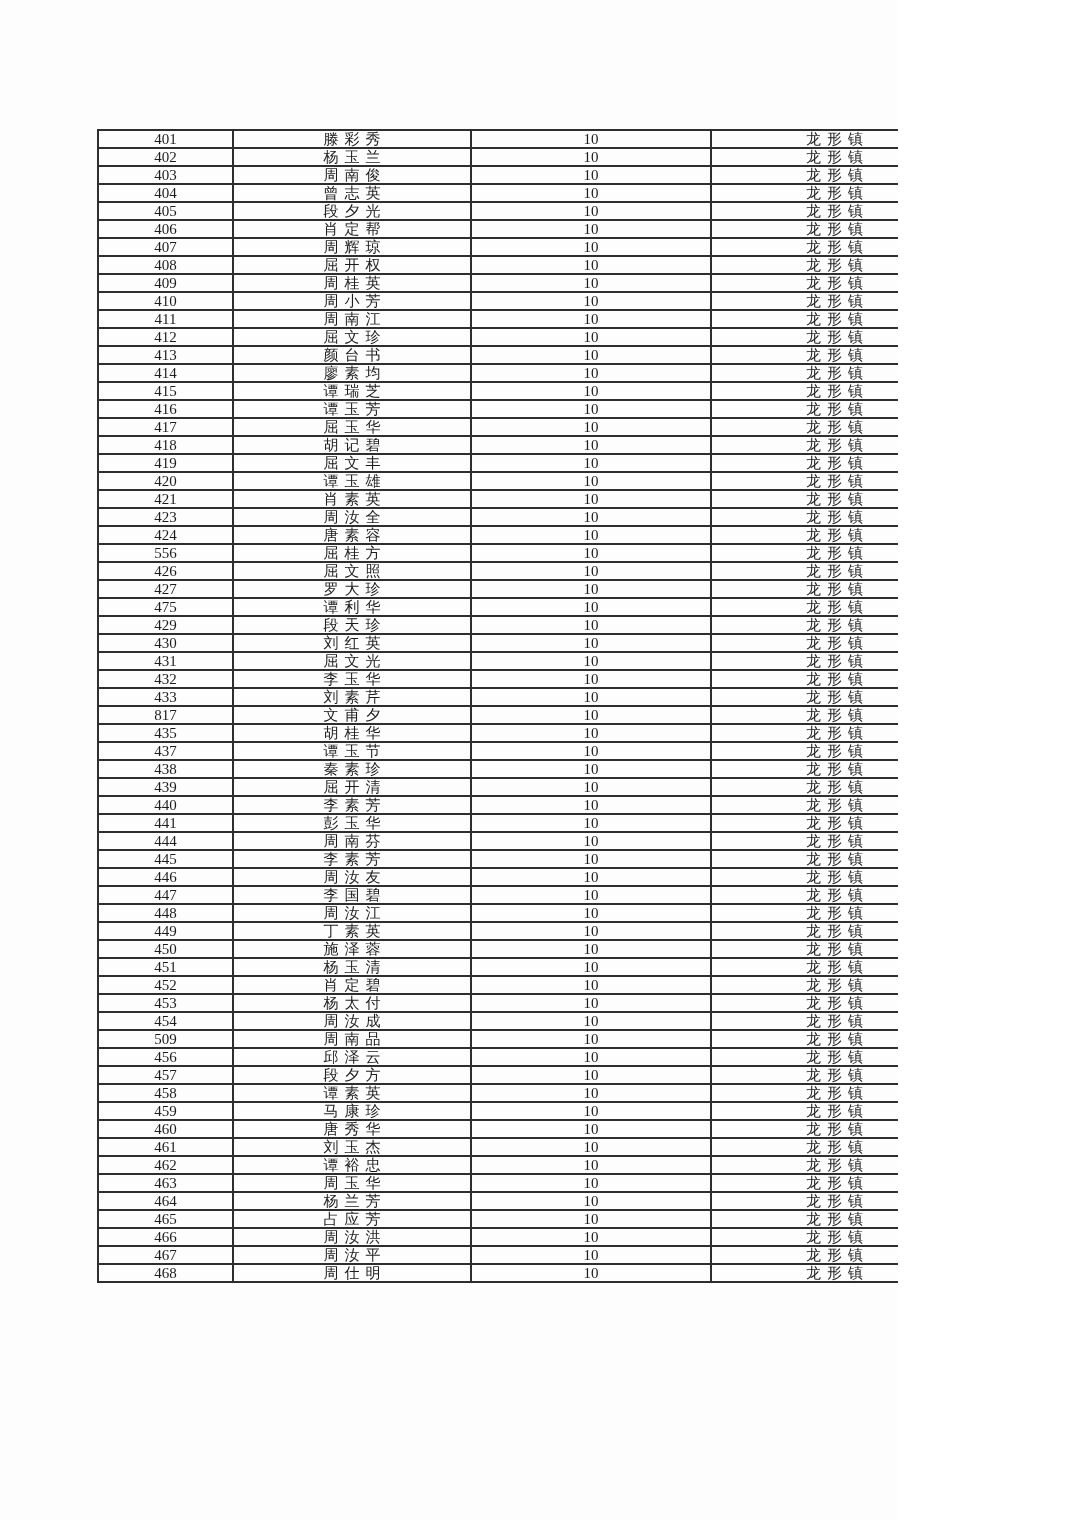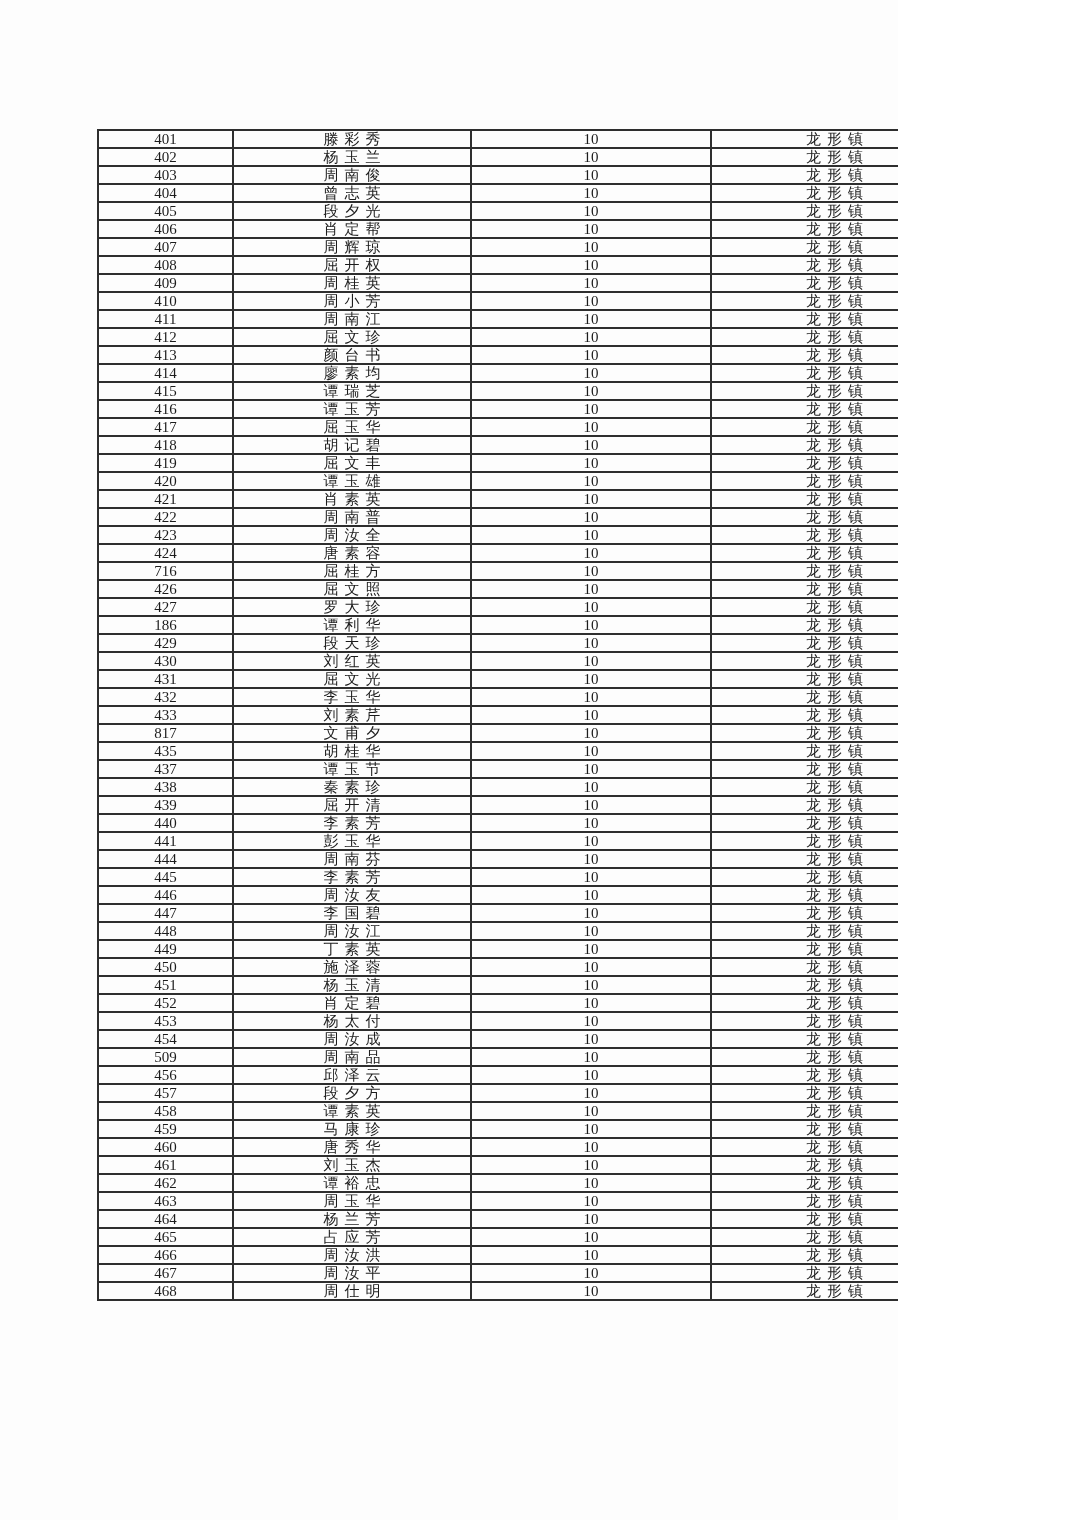--- a/index.html
+++ b/index.html
@@ -181,57 +181,51 @@
           <td class="amount">10</td>
           <td class="town">龙形镇</td>
         </tr>
         <tr>
           <td class="no">421</td>
           <td class="name">肖素英</td>
           <td class="amount">10</td>
           <td class="town">龙形镇</td>
         </tr>
         <tr>
-          <td class="no">422</td>
-          <td class="name">周南普</td>
-          <td class="amount">10</td>
-          <td class="town">龙形镇</td>
-        </tr>
-        <tr>
           <td class="no">423</td>
           <td class="name">周汝全</td>
           <td class="amount">10</td>
           <td class="town">龙形镇</td>
         </tr>
         <tr>
           <td class="no">424</td>
           <td class="name">唐素容</td>
           <td class="amount">10</td>
           <td class="town">龙形镇</td>
         </tr>
         <tr>
-          <td class="no">716</td>
+          <td class="no">556</td>
           <td class="name">屈桂方</td>
           <td class="amount">10</td>
           <td class="town">龙形镇</td>
         </tr>
         <tr>
           <td class="no">426</td>
           <td class="name">屈文照</td>
           <td class="amount">10</td>
           <td class="town">龙形镇</td>
         </tr>
         <tr>
           <td class="no">427</td>
           <td class="name">罗大珍</td>
           <td class="amount">10</td>
           <td class="town">龙形镇</td>
         </tr>
         <tr>
-          <td class="no">186</td>
+          <td class="no">475</td>
           <td class="name">谭利华</td>
           <td class="amount">10</td>
           <td class="town">龙形镇</td>
         </tr>
         <tr>
           <td class="no">429</td>
           <td class="name">段天珍</td>
           <td class="amount">10</td>
           <td class="town">龙形镇</td>
         </tr>

